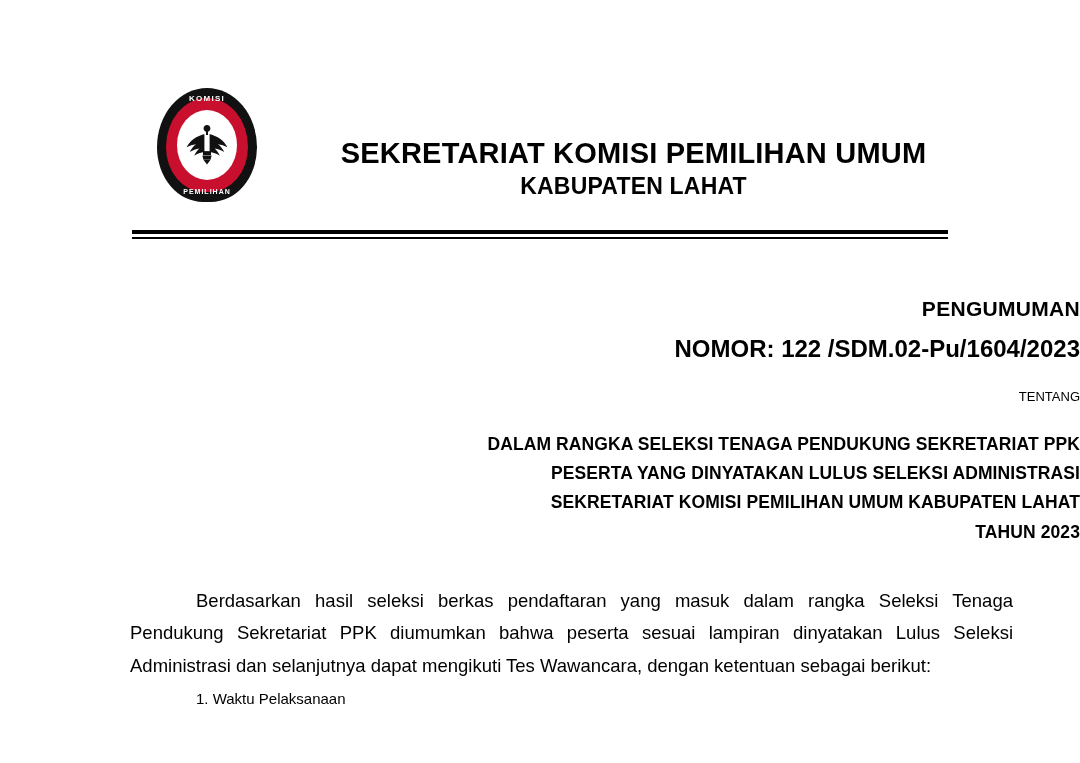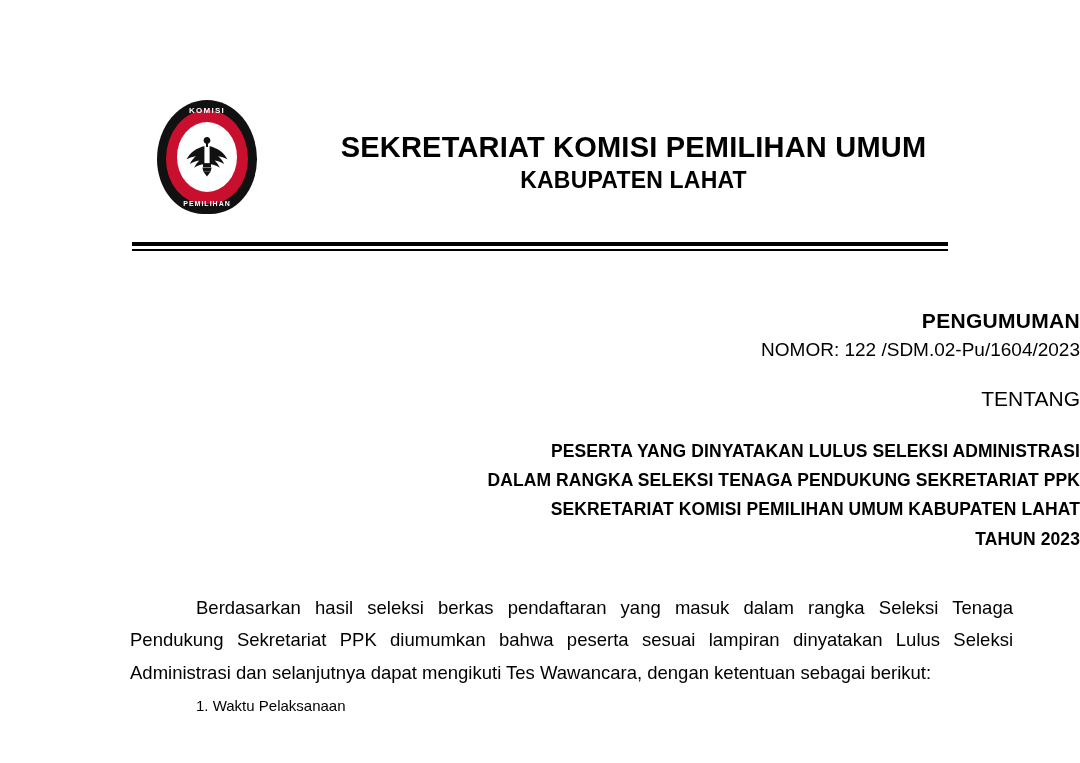--- a/index.html
+++ b/index.html
@@ -17,23 +17,22 @@
   .page {
     position: relative;
     width: 1080px;
     height: 763px;
     background: #ffffff;
   }
 
   
   .letterhead {
     display: flex;
-    align-items: center;
+    align-items: flex-end;
     padding: 88px 0 0 0;
-    margin-top: 12px;
   }
   .logo-wrap {
     width: 150px;
     flex: 0 0 150px;
     display: flex;
     justify-content: center;
     padding-left: 132px;
     box-sizing: content-box;
   }
   .kpu-logo {
@@ -130,25 +129,26 @@
   .title-block {
     text-align: right;
     margin-top: 58px;
   }
   .t-pengumuman {
     font-size: 21px;
     font-weight: bold;
     letter-spacing: 0.3px;
   }
   .t-nomor {
-    font-size: 19px;
-    margin-top: 6px;
+    font-size: 24px;
+    margin-top: 14px;
+    font-weight: bold;
   }
   .t-tentang {
-    font-size: 21px;
+    font-size: 13px;
     margin-top: 26px;
   }
   .t-subject {
     margin-top: 26px;
     font-size: 17.5px;
     font-weight: bold;
     line-height: 1.68;
     letter-spacing: 0.1px;
   }
 
@@ -209,22 +209,22 @@
   <div class="rule-wrap">
     <div class="rule-thick"></div>
     <div class="rule-thin"></div>
   </div>
 
   <div class="title-block">
     <div class="t-pengumuman">PENGUMUMAN</div>
     <div class="t-nomor">NOMOR: 122 /SDM.02-Pu/1604/2023</div>
     <div class="t-tentang">TENTANG</div>
     <div class="t-subject">
+      <div>DALAM RANGKA SELEKSI TENAGA PENDUKUNG SEKRETARIAT PPK</div>
       <div>PESERTA YANG DINYATAKAN LULUS SELEKSI ADMINISTRASI</div>
-      <div>DALAM RANGKA SELEKSI TENAGA PENDUKUNG SEKRETARIAT PPK</div>
       <div>SEKRETARIAT KOMISI PEMILIHAN UMUM KABUPATEN LAHAT</div>
       <div>TAHUN 2023</div>
     </div>
   </div>
 
   <div class="body-block">
     <p>Berdasarkan hasil seleksi berkas pendaftaran yang masuk dalam rangka Seleksi Tenaga Pendukung Sekretariat PPK diumumkan bahwa peserta sesuai lampiran dinyatakan Lulus Seleksi Administrasi dan selanjutnya dapat mengikuti Tes Wawancara, dengan ketentuan sebagai berikut:</p>
     <ul class="clause-list">
       <li>1.  Waktu Pelaksanaan</li>
     </ul>

